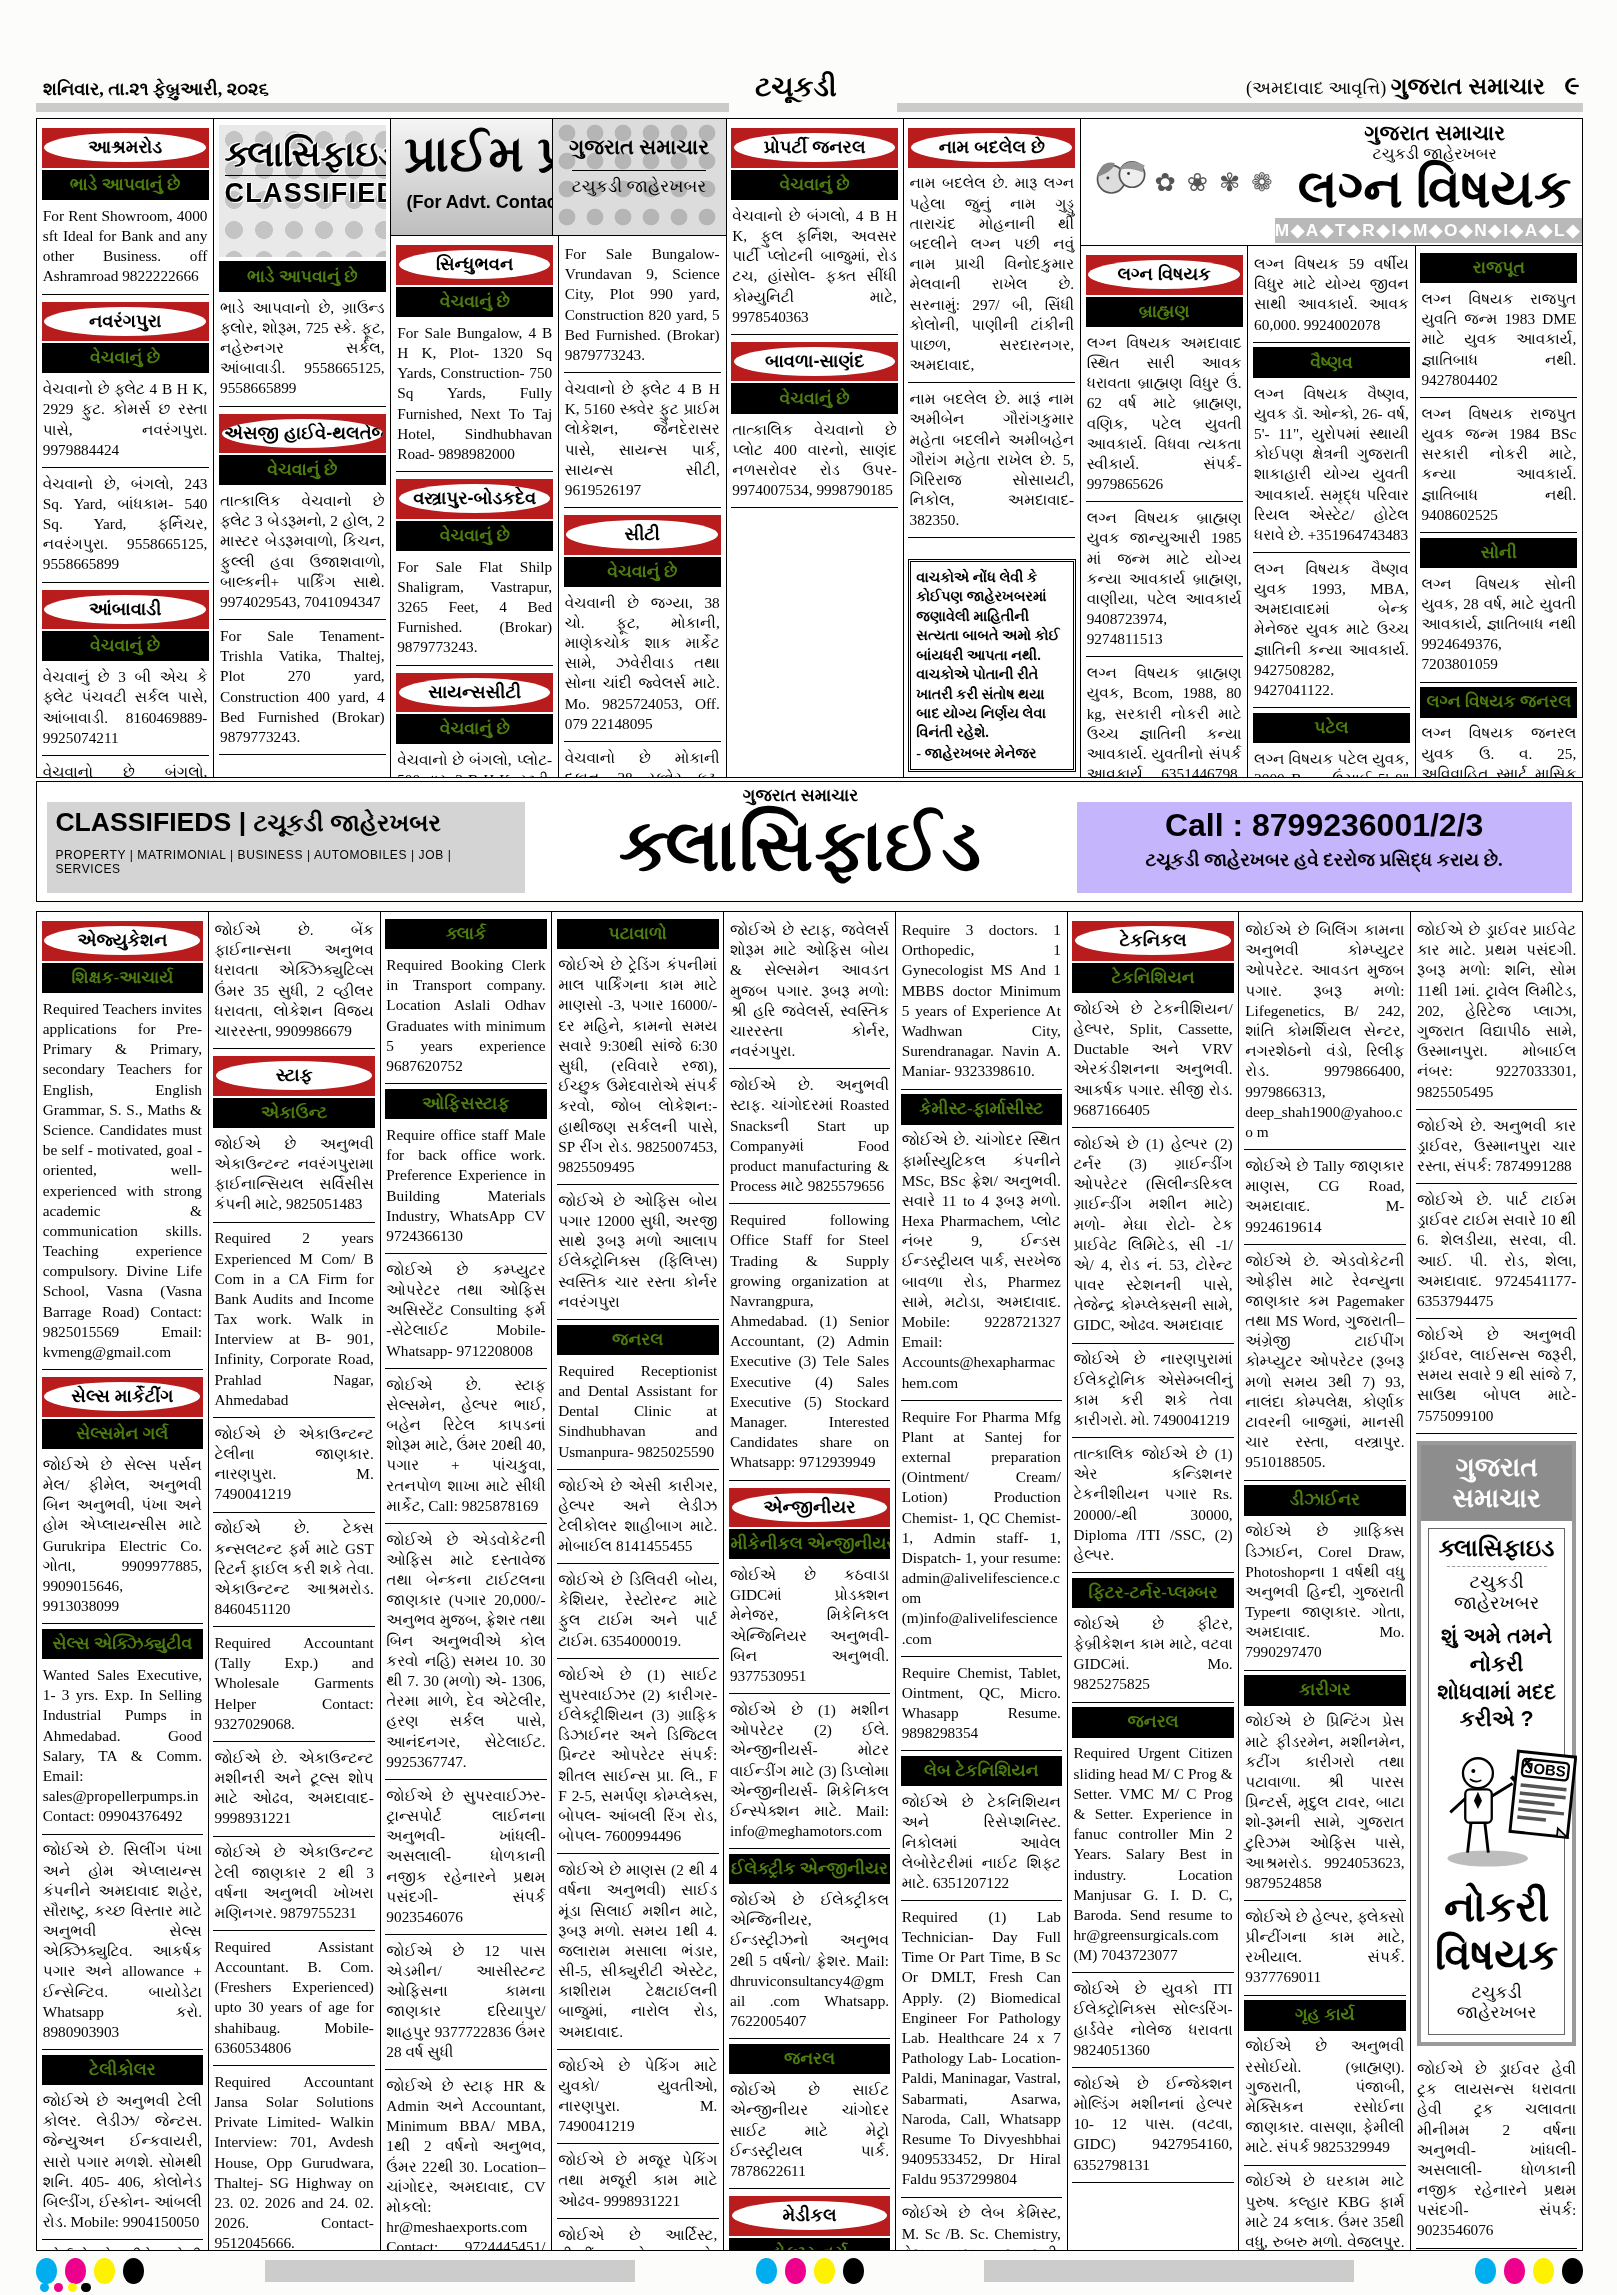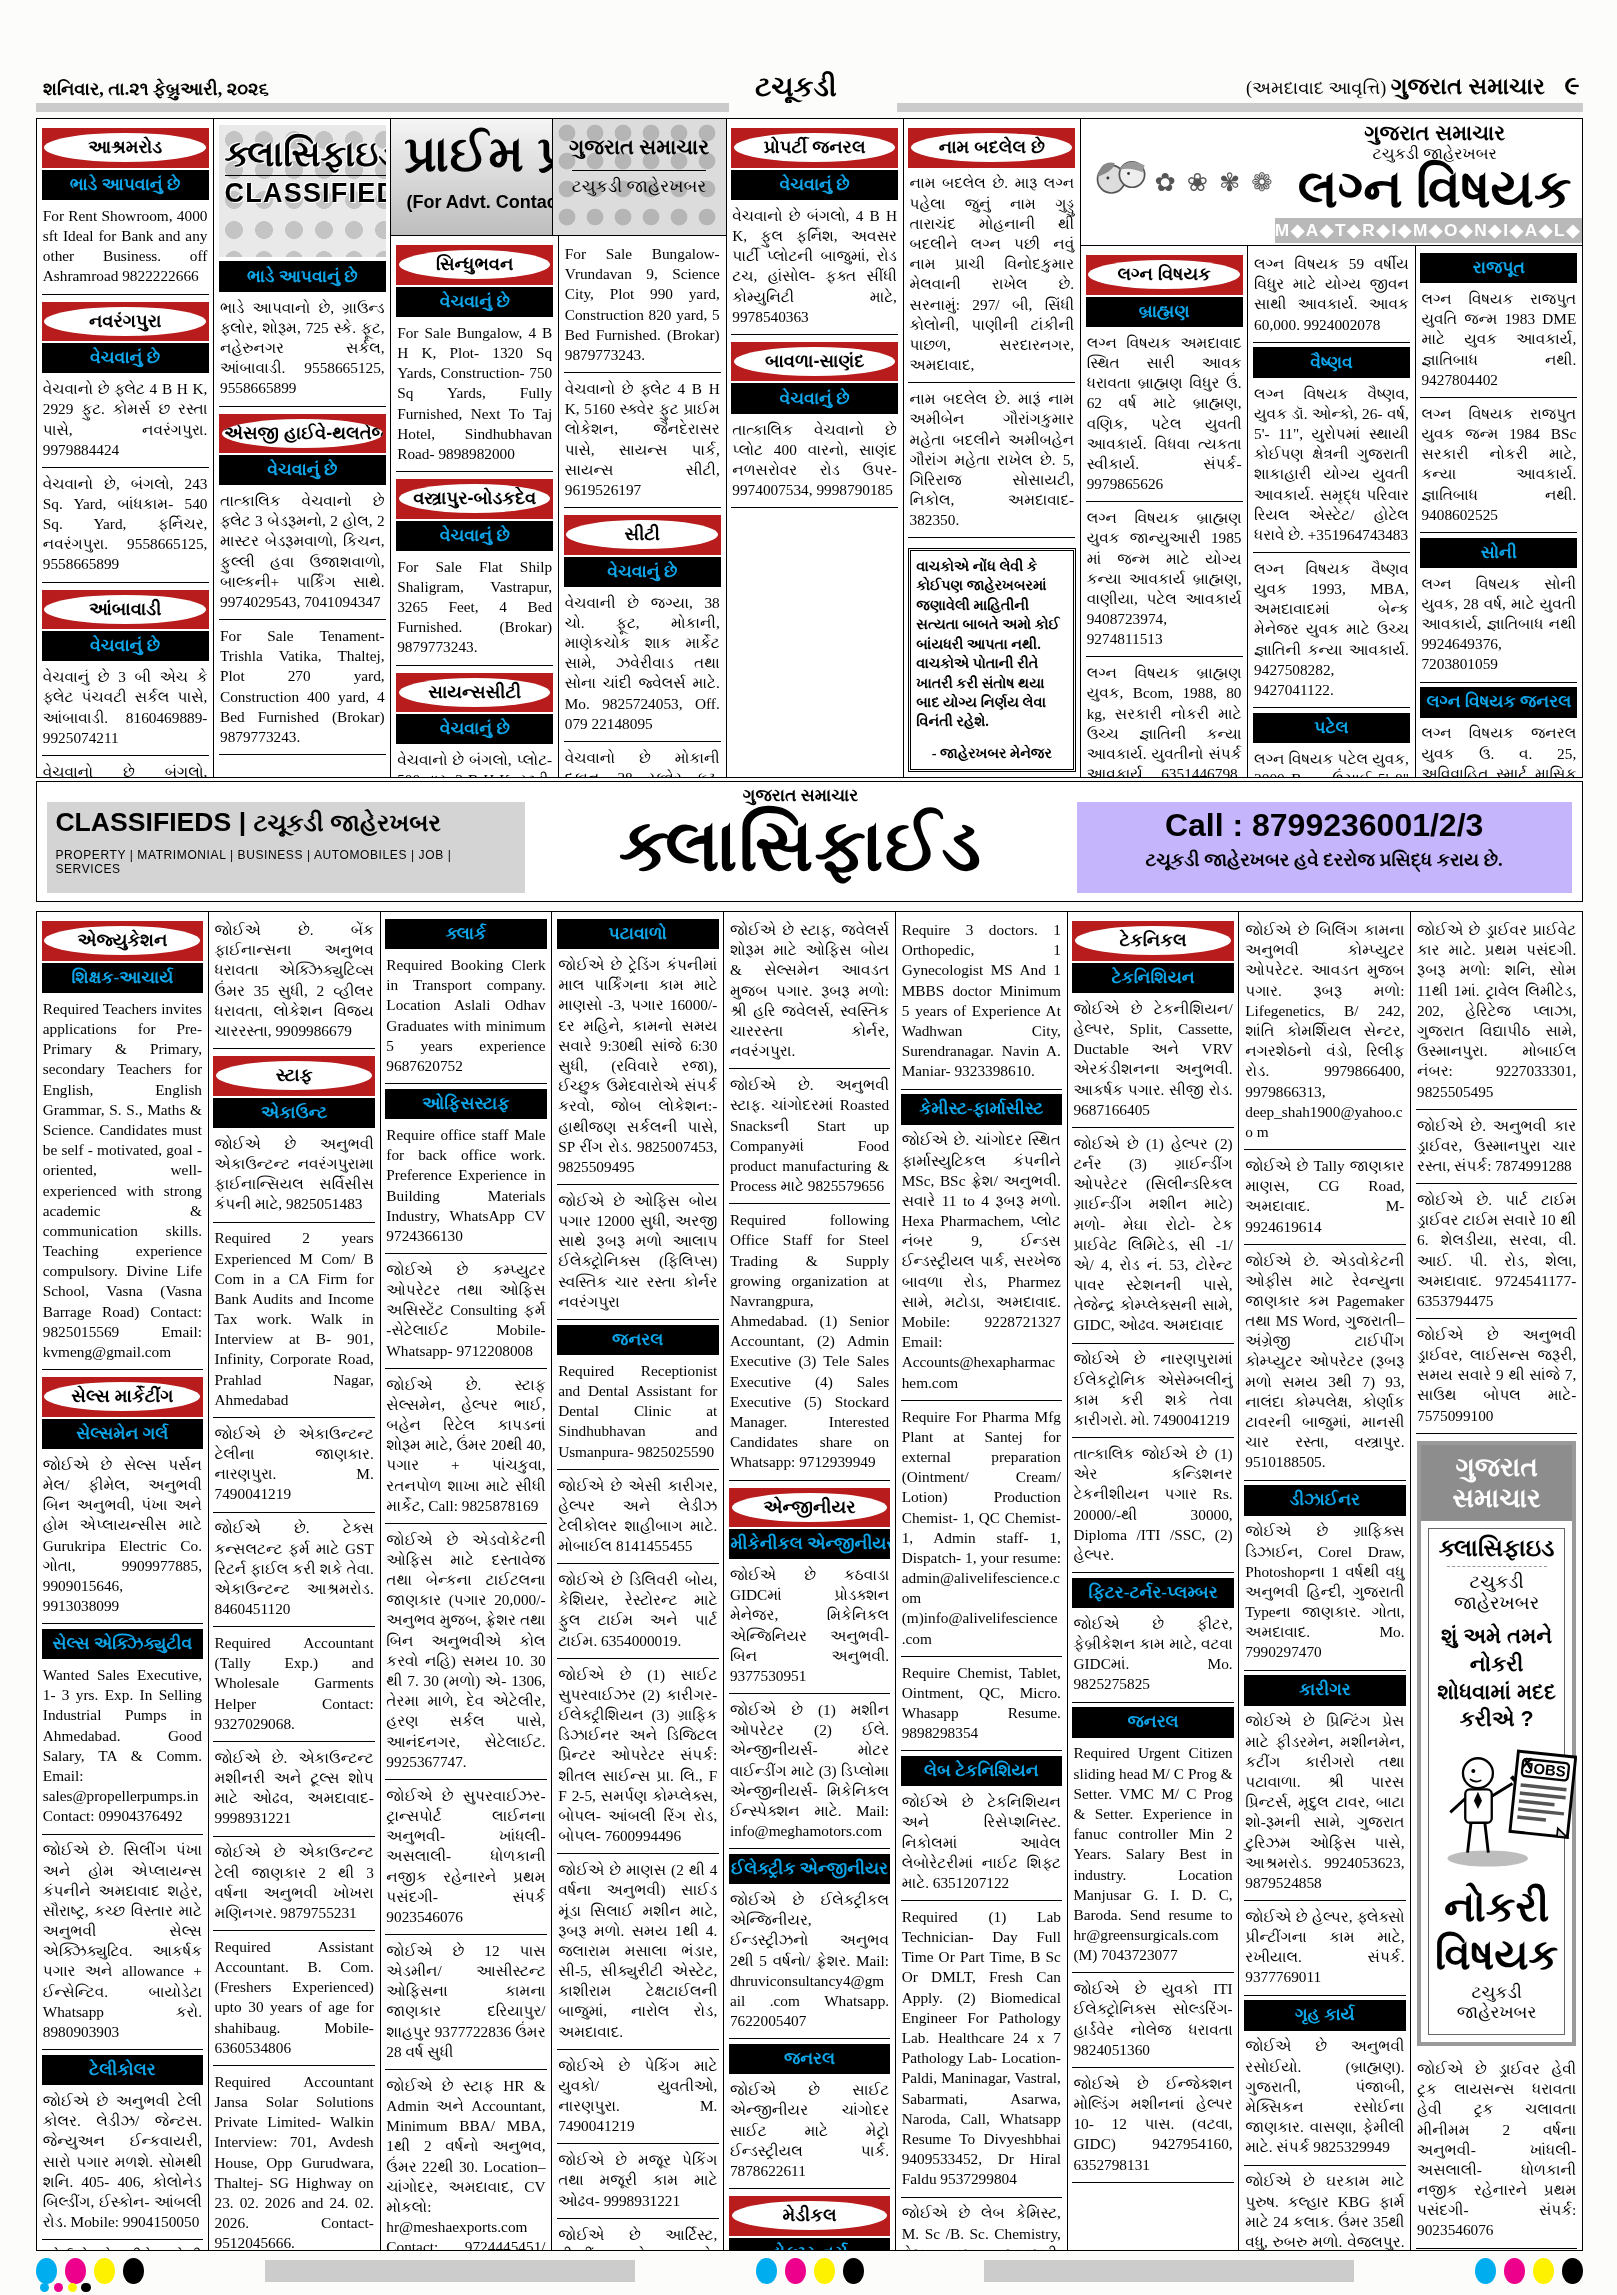--- a/index.html
+++ b/index.html
@@ -24,28 +24,28 @@
   .tcol:last-child,.tgrp:last-child,.bcol:last-child{border-right:none;}
   .tgrp{display:flex;flex-direction:column;min-width:0;}
   .tg2{flex:2 1 0;} .tg3{flex:3 1 0;}
   .gcols{display:flex;flex:1;overflow:hidden;}
   .gcol{border-right:1.2px solid #000;}
   .gcol:last-child{border-right:none;}
   
   .sec-oval{background:#b91c1c;padding:5.2px 2.9px;margin-top:7px;flex:0 0 auto;}
   .sec-oval .oval{background:#fff;border-radius:50%;text-align:center;font-weight:bold;font-size:18px;
                   padding:4px 2.3px;font-family:"Liberation Sans","DejaVu Sans",sans-serif;white-space:nowrap;overflow:hidden;}
-  .sec-bar{background:#000;color:#0ea5e9;text-align:center;font-weight:bold;font-size:17.3px;padding:5.2px 1.7px;
+  .sec-bar{background:#000;color:#4d7c0f;text-align:center;font-weight:bold;font-size:17.3px;padding:5.2px 1.7px;
            margin-top:4.6px;flex:0 0 auto;white-space:nowrap;overflow:hidden;}
   .sec-oval + .sec-bar{margin-top:0;border-top:2.3px solid #fff;}
   .ad{font-size:15.3px;line-height:1.32;text-align:justify;padding:5.8px 1.2px 7px;border-bottom:1.2px solid #000;
       word-wrap:break-word;flex:0 0 auto;}
   .note{border:1.7px solid #000;outline:1.2px solid #000;outline-offset:1.2px;margin:7px 1.2px 4.6px;padding:5.8px;
         font-size:14.4px;font-weight:bold;line-height:1.35;margin-top:auto;}
-  .note .note-sign{text-align:center;margin-top:12px;}
+  .note .note-sign{text-align:left;margin-top:1px;}
   
   .clslogo{margin-top:3.5px;height:116px;flex:0 0 auto;position:relative;overflow:hidden;
            background:radial-gradient(circle,#c4c4c4 8.7px,rgba(0,0,0,0) 9.2px) 0 0/30px 30px,#e9e9e9;
            padding:8px 5.8px;}
   .clslogo .g1{font-size:36px;font-weight:bold;text-shadow:1.2px 1.2px 0 #fff,-1.2px -1.2px 0 #fff;}
   .clslogo .g2{font-size:27px;font-weight:bold;font-family:"Liberation Sans",sans-serif;letter-spacing:1.2px;
                text-shadow:1.2px 1.2px 0 #fff,-1.2px -1.2px 0 #fff;border-top:1.7px solid #000;display:inline-block;padding-top:2.3px;}
   .prime{height:116px;flex:0 0 auto;position:relative;border-bottom:1.2px solid #000;overflow:hidden;
          background:linear-gradient(180deg,#f5f5f5,#bdbdbd);} 
   .prime .pt{position:absolute;left:12.7px;top:5.8px;font-size:50px;font-weight:bold;letter-spacing:0.6px;}

